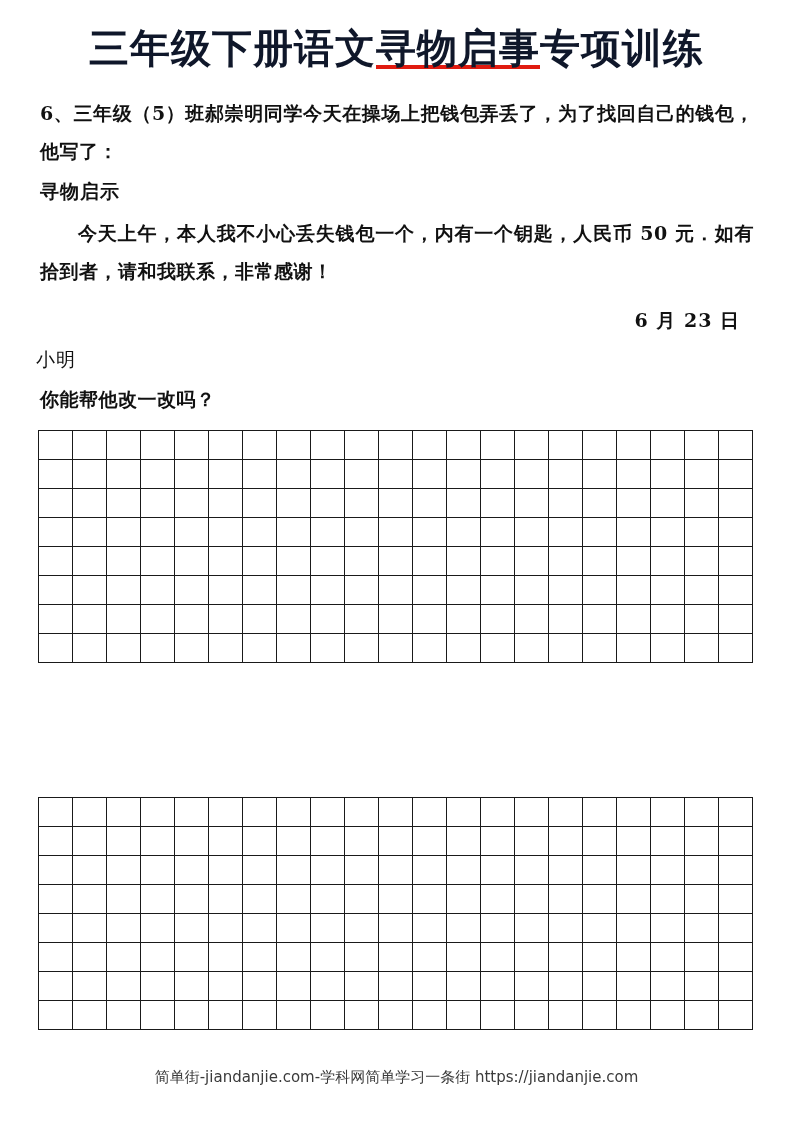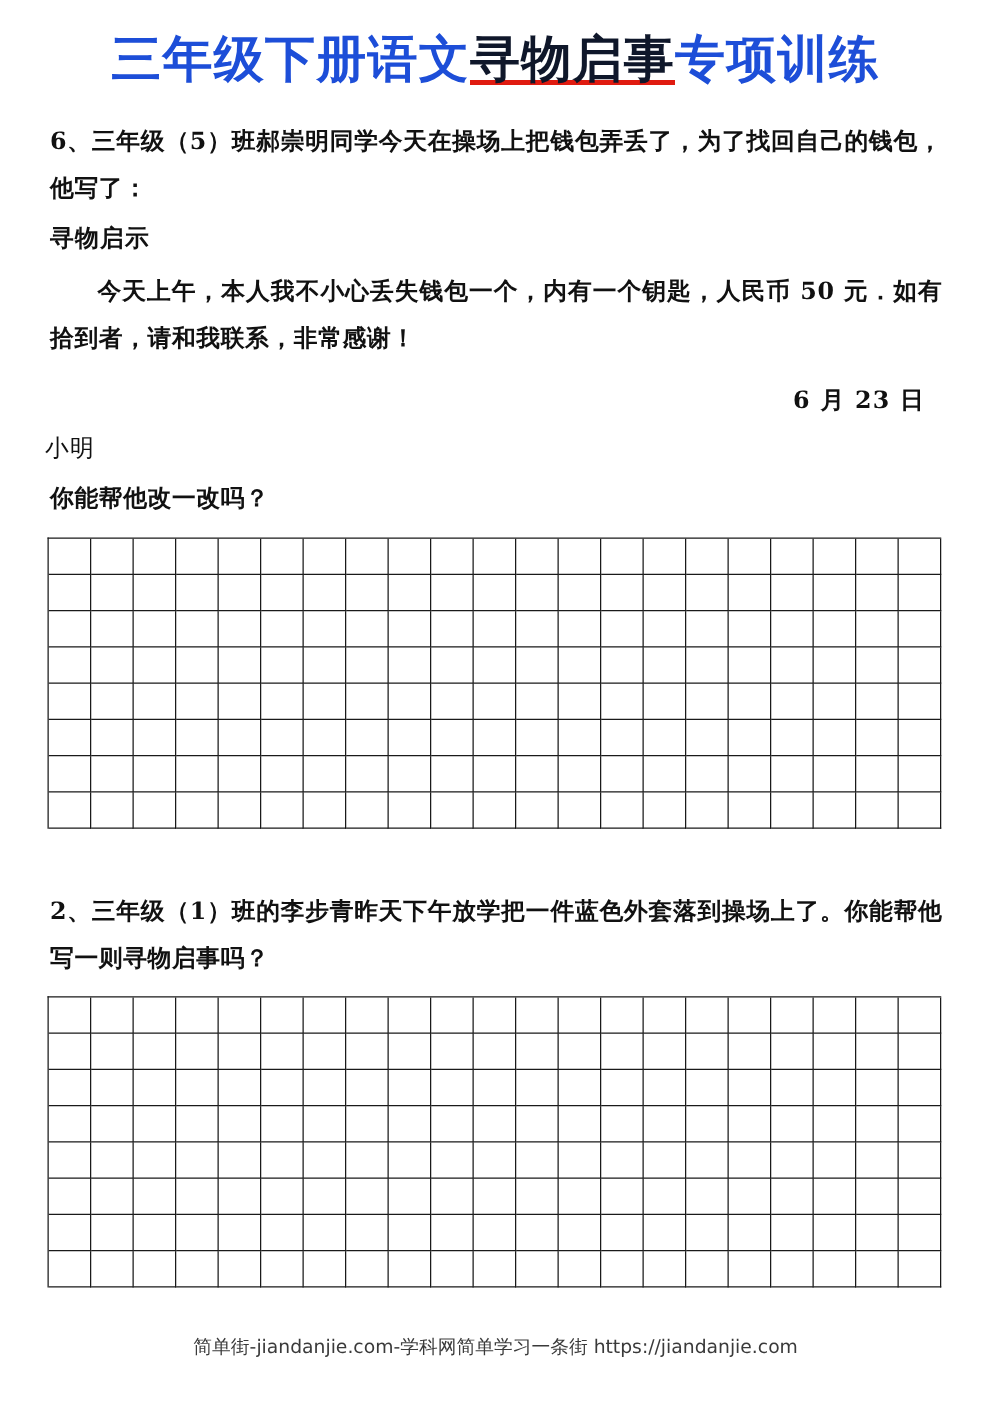--- a/index.html
+++ b/index.html
@@ -30,21 +30,21 @@
     top: 24px;
     width: 793px;
     text-align: center;
     font-size: 40px;
     line-height: 48px;
     font-weight: 700;
     letter-spacing: 1px;
     white-space: nowrap;
     font-family: "DejaVu Sans", "Liberation Sans", sans-serif;
   }
-  .title .plain { color: #1d4ed8; }
+  .title .plain { color: #0f172a; }
   .title .hl {
     color: #0f172a;
     text-decoration: underline;
     text-decoration-color: #e01b10;
     text-underline-offset: 3px;
   }
 
   
   .qtext {
     position: absolute;
@@ -329,21 +329,20 @@
       <div class="cell"></div>
       <div class="cell"></div>
       <div class="cell"></div>
       <div class="cell"></div>
       <div class="cell"></div>
       <div class="cell"></div>
       <div class="cell"></div>
       <div class="cell"></div>
     </div>
 
-  <div class="qtext" id="q2-text">2、三年级（1）班的李步青昨天下午放学把一件蓝色外套落到操场上了。你能帮他写一则寻物启事吗？</div>
 
   <div class="grid" id="grid-2" style="grid-template-columns: repeat(21, 1fr); grid-template-rows: repeat(8, 1fr);">
       <div class="cell"></div>
       <div class="cell"></div>
       <div class="cell"></div>
       <div class="cell"></div>
       <div class="cell"></div>
       <div class="cell"></div>
       <div class="cell"></div>
       <div class="cell"></div>

